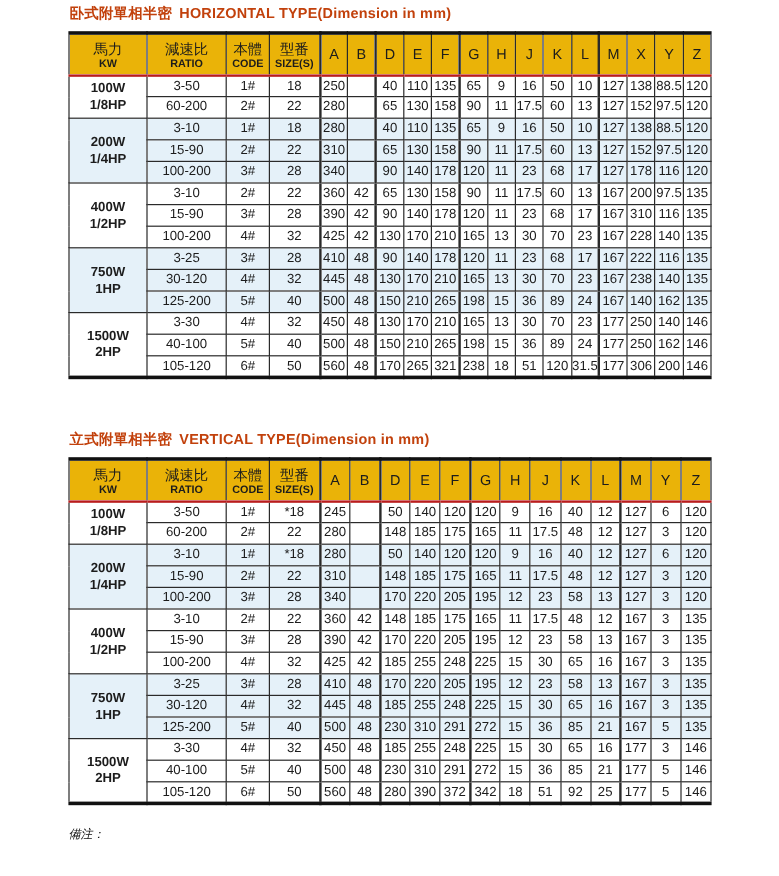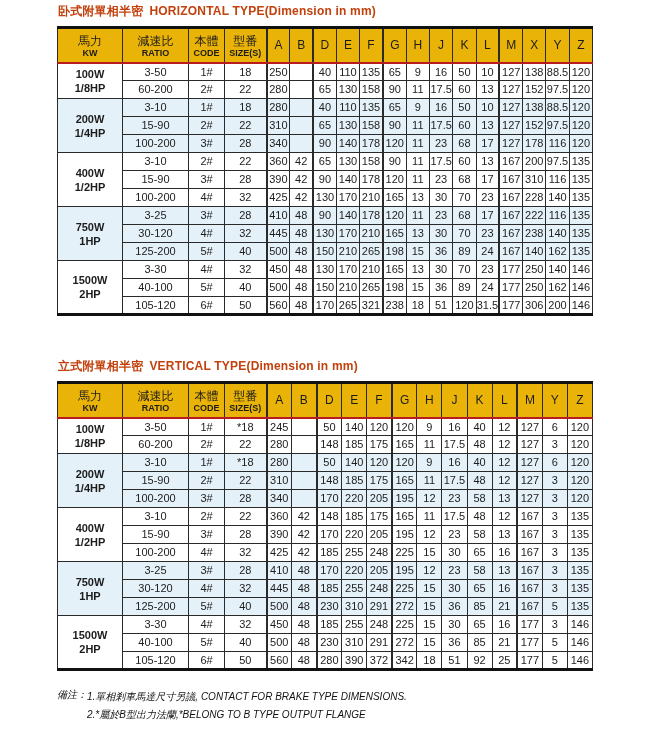--- a/index.html
+++ b/index.html
@@ -718,19 +718,15 @@
             <td class="bL">177</td>
             <td>5</td>
             <td>146</td>
           </tr>
         </tbody>
       </table>
   </div>
 
   <div class="notes">
     <div class="lbl">備注：</div>
-    <div class="lines">
-      <div>1.單相剎車馬達尺寸另議, CONTACT FOR BRAKE TYPE DIMENSIONS.</div>
-      <div>2.*屬於B型出力法蘭,*BELONG TO B TYPE OUTPUT FLANGE</div>
-    </div>
   </div>
 
 </div>
 
 </body></html>

